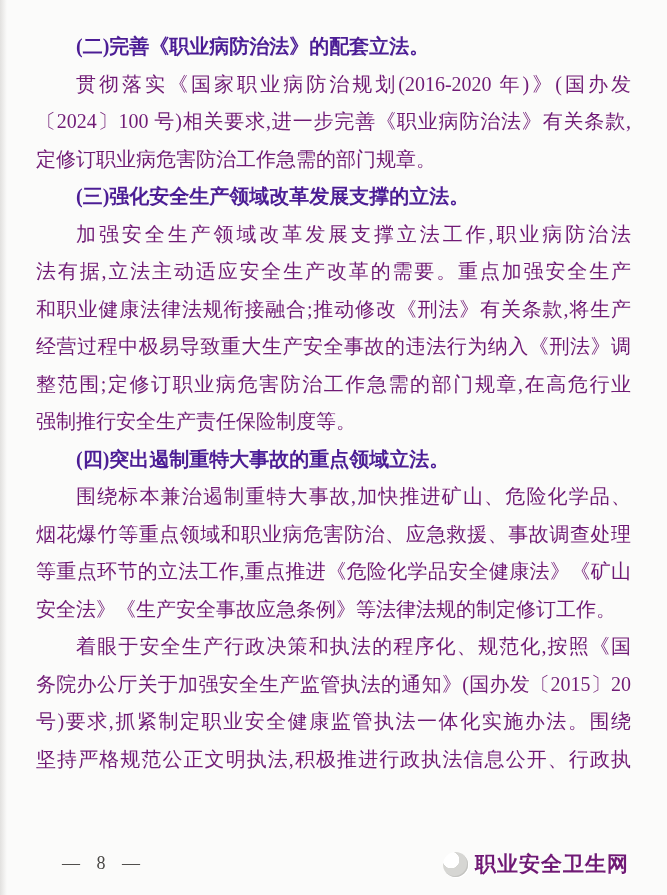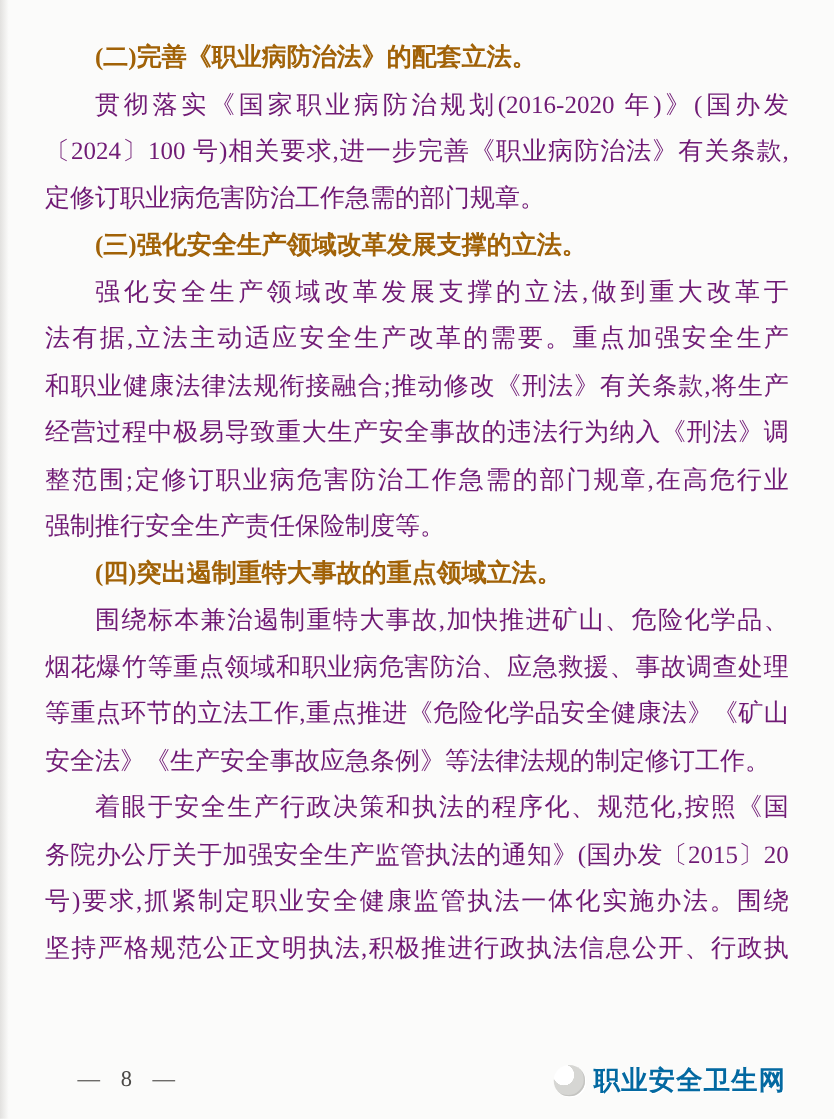--- a/index.html
+++ b/index.html
@@ -30,34 +30,34 @@
   .justify {
     text-align: justify;
     text-align-last: justify;
     text-justify: inter-character;
     white-space: normal;
   }
   .indent { text-indent: 2em; }
   .heading {
     font-weight: 700;
     text-indent: 2em;
-    color: #a16207;
+    color: #4c1d95;
   }
   .footer {
     position: absolute; left: 36px; right: 36px; top: 850px; height: 40px;
   }
   .page-num {
     position: absolute; left: 26px; top: 3px;
     font-size: 18px; color: #4a4846;
     word-spacing: 10px; letter-spacing: 1px;
   }
   .watermark {
     position: absolute; right: 2px; top: 0;
     display: flex; align-items: center; gap: 7px;
-    color: #0369a1;
+    color: #701a75;
     font-weight: 700;
     font-size: 21px;
     letter-spacing: 1px;
     text-shadow: 1px 1px 0 #ffffff;
     font-family: "Liberation Sans", "DejaVu Sans", sans-serif;
   }
   .wm-icon {
     width: 25px; height: 25px; border-radius: 50%;
     background: radial-gradient(circle at 32% 32%, #ffffff 0 34%, #d6d6d3 35% 100%);
     box-shadow: inset -1px -1px 0 #c4c4c1, 1px 1px 0 #ffffff;
@@ -70,21 +70,21 @@
 <div class="scan-edge"></div>
 
 <div class="page">
 
   <div class="line heading">(二)完善《职业病防治法》的配套立法。</div>
   <div class="line indent justify">贯彻落实《国家职业病防治规划(2016-2020 年)》(国办发</div>
   <div class="line justify">〔2024〕100 号)相关要求,进一步完善《职业病防治法》有关条款,</div>
   <div class="line">定修订职业病危害防治工作急需的部门规章。</div>
 
   <div class="line heading">(三)强化安全生产领域改革发展支撑的立法。</div>
-  <div class="line indent justify">强化安全生产领域改革发展支撑的立法,做到重大改革于</div>
+  <div class="line indent justify">加强安全生产领域改革发展支撑立法工作,职业病防治法</div>
   <div class="line justify">法有据,立法主动适应安全生产改革的需要。重点加强安全生产</div>
   <div class="line justify">和职业健康法律法规衔接融合;推动修改《刑法》有关条款,将生产</div>
   <div class="line justify">经营过程中极易导致重大生产安全事故的违法行为纳入《刑法》调</div>
   <div class="line justify">整范围;定修订职业病危害防治工作急需的部门规章,在高危行业</div>
   <div class="line">强制推行安全生产责任保险制度等。</div>
 
   <div class="line heading">(四)突出遏制重特大事故的重点领域立法。</div>
   <div class="line indent justify">围绕标本兼治遏制重特大事故,加快推进矿山、危险化学品、</div>
   <div class="line justify">烟花爆竹等重点领域和职业病危害防治、应急救援、事故调查处理</div>
   <div class="line justify">等重点环节的立法工作,重点推进《危险化学品安全健康法》《矿山</div>

